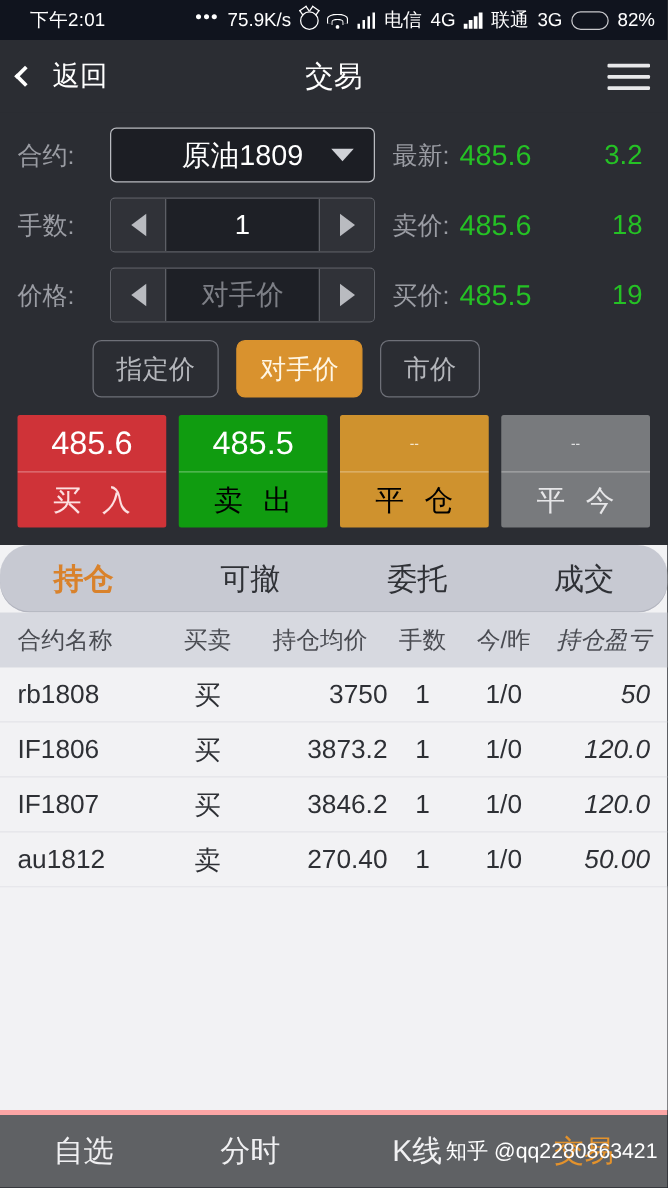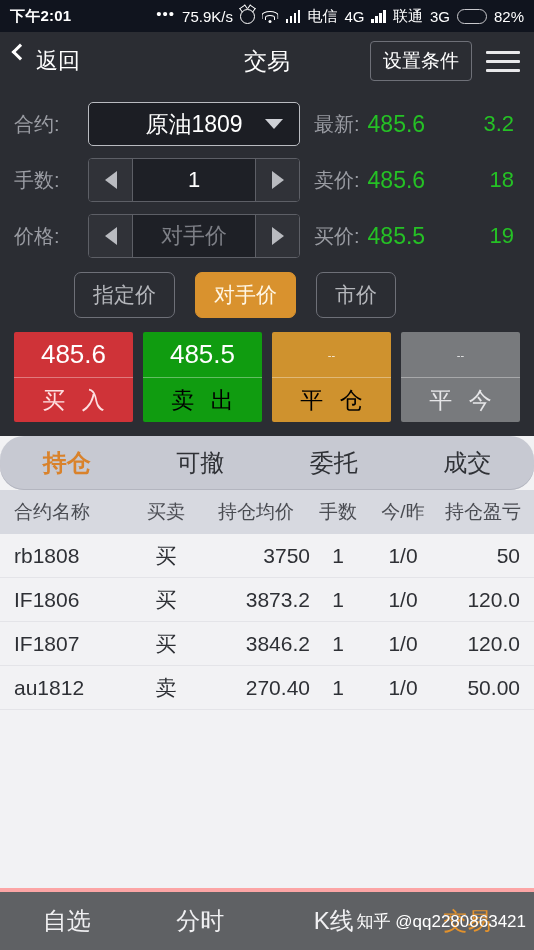--- a/index.html
+++ b/index.html
@@ -10,21 +10,21 @@
     overflow: hidden;
   }
   #app { position: relative; width: 534px; height: 950px; display: flex; flex-direction: column; }
 
   
   .statusbar {
     height: 32px; background: #10141e; color: #ffffff;
     display: flex; align-items: center; font-size: 15px;
     padding: 0 10px; flex: none;
   }
-  .sb-time { letter-spacing: .2px; font-weight: bold; }
+  .sb-time { margin-left: 14px; letter-spacing: .2px; }
   .sb-mid { flex: 1; display: flex; align-items: center; justify-content: flex-end; gap: 7px; }
   .dots { letter-spacing: 1px; font-size: 15px; position: relative; top: -3px; }
   .speed { font-size: 15px; }
   .ic { display: inline-block; vertical-align: middle; }
   .alarm { width: 15px; height: 15px; border: 1.6px solid #fff; border-radius: 50%; position: relative; }
   .alarm::before, .alarm::after { content: ""; position: absolute; top: -4px; width: 5px; height: 4px;
     border: 1.6px solid #fff; border-bottom: none; }
   .alarm::before { left: -1px; transform: rotate(-35deg); }
   .alarm::after { right: -1px; transform: rotate(35deg); }
   .wifi { width: 17px; height: 13px; position: relative; }
@@ -40,21 +40,21 @@
   .carrier, .net { font-size: 15px; }
   .batt { width: 30px; height: 15px; border: 1.8px solid #c8c8cc; border-radius: 8px; padding: 1.5px; position: relative; }
   .batt .fill { height: 100%; background: #f5a623; border-radius: 6px; }
   .pct { font-size: 15px; }
 
   
   .header {
     height: 58px; background: #2b2d33; display: flex; align-items: center;
     padding: 0 14px; flex: none; position: relative;
   }
-  .back { display: flex; align-items: flex-start; gap: 8px; color: #fff; font-size: 22px; }
+  .back { display: flex; align-items: center; gap: 14px; color: #fff; font-size: 22px; }
   .chev { width: 12px; height: 12px; border-left: 3px solid #fff; border-bottom: 3px solid #fff;
     transform: rotate(45deg); margin-right: 2px; }
   .title { position: absolute; left: 0; right: 0; text-align: center; color: #fff;
     font-size: 23px; pointer-events: none; }
   .hdr-right { margin-left: auto; display: flex; align-items: center; gap: 14px; z-index: 2; }
   .cond-btn { border: 1px solid #6e7078; border-radius: 4px; color: #fff; font-size: 19px;
     padding: 6px 12px; background: transparent; }
   .hamburger { width: 34px; display: flex; flex-direction: column; gap: 6px; }
   .hamburger span { display: block; height: 3px; background: #e8e8ea; border-radius: 1px; }
 
@@ -81,21 +81,21 @@
     border-left: 12px solid #b9bbc0; }
   .st-val { flex: 1; display: flex; align-items: center; justify-content: center;
     color: #fff; font-size: 22px; }
   .st-val.muted { color: #7d7f86; }
   .quote { flex: 1; display: flex; align-items: center; padding-left: 14px; }
   .q-label { color: #9a9ca3; font-size: 20px; }
   .q-val { color: #25c125; font-size: 23px; margin-left: 8px; }
   .q-extra { color: #25c125; font-size: 22px; margin-left: auto; padding-right: 6px; }
 
   
-  .pills { display: flex; gap: 20px; padding: 8px 0 14px 74px; }
+  .pills { display: flex; gap: 14px; padding: 8px 0 14px 74px; }
   .pill { border: 1px solid #6e7078; border-radius: 7px; color: #b4b6bb; font-size: 21px;
     padding: 8px 18px; background: transparent; }
   .pill.active { background: #d9922e; border-color: #d9922e; color: #fff6e4; }
 
   
   .actions { display: flex; gap: 10px; padding: 0 14px 14px; }
   .act { flex: 1; border-radius: 2px; display: flex; flex-direction: column; overflow: hidden; }
   .act .top { height: 46px; display: flex; align-items: center; justify-content: center;
     font-size: 26px; color: #fff; border-bottom: 1px solid rgba(255,255,255,.35); }
   .act .top.dash { font-size: 11px; color: rgba(255,255,255,.85); }
@@ -115,21 +115,21 @@
   .tab.active { color: #d9822b; font-weight: bold; }
   .thead { display: flex; height: 44px; align-items: center; background: #d7d9e0;
     color: #4a4c52; font-size: 19px; flex: none; }
   .trow { display: flex; height: 44px; align-items: center; color: #2e3035; font-size: 21px;
     border-bottom: 1px solid #e4e4e8; }
   .c1 { width: 130px; padding-left: 14px; text-align: left; }
   .c2 { width: 72px; text-align: center; }
   .c3 { width: 108px; text-align: right; }
   .c4 { width: 56px; text-align: center; }
   .c5 { width: 74px; text-align: center; }
-  .c6 { flex: 1; text-align: right; padding-right: 14px; }
+  .c6 { flex: 1; text-align: right; padding-right: 14px; font-style: italic; }
   .thead .c3 { text-align: center; }
   .thead .c6 { text-align: center; padding-right: 8px; }
   .filler { flex: 1; background: #f2f2f4; }
 
   
   .bottomnav { height: 62px; background: #5f6164; display: flex; flex: none;
     border-top: 4px solid #fca5a5; position: relative; }
   .nav { flex: 1; display: flex; align-items: center; justify-content: center;
     font-size: 24px; color: #f0f0f2; }
   .nav.active { color: #e3922c; }
@@ -173,21 +173,20 @@
     </div>
   </div>
 
   <div class="header">
     <div class="back">
       <span class="chev"></span>
       <span>返回</span>
     </div>
     <div class="title">交易</div>
     <div class="hdr-right">
-      <button class="cond-btn">设置条件</button>
       <div class="hamburger">
           <span></span>
           <span></span>
           <span></span>
         </div>
     </div>
   </div>
 
   <div class="form">
 

